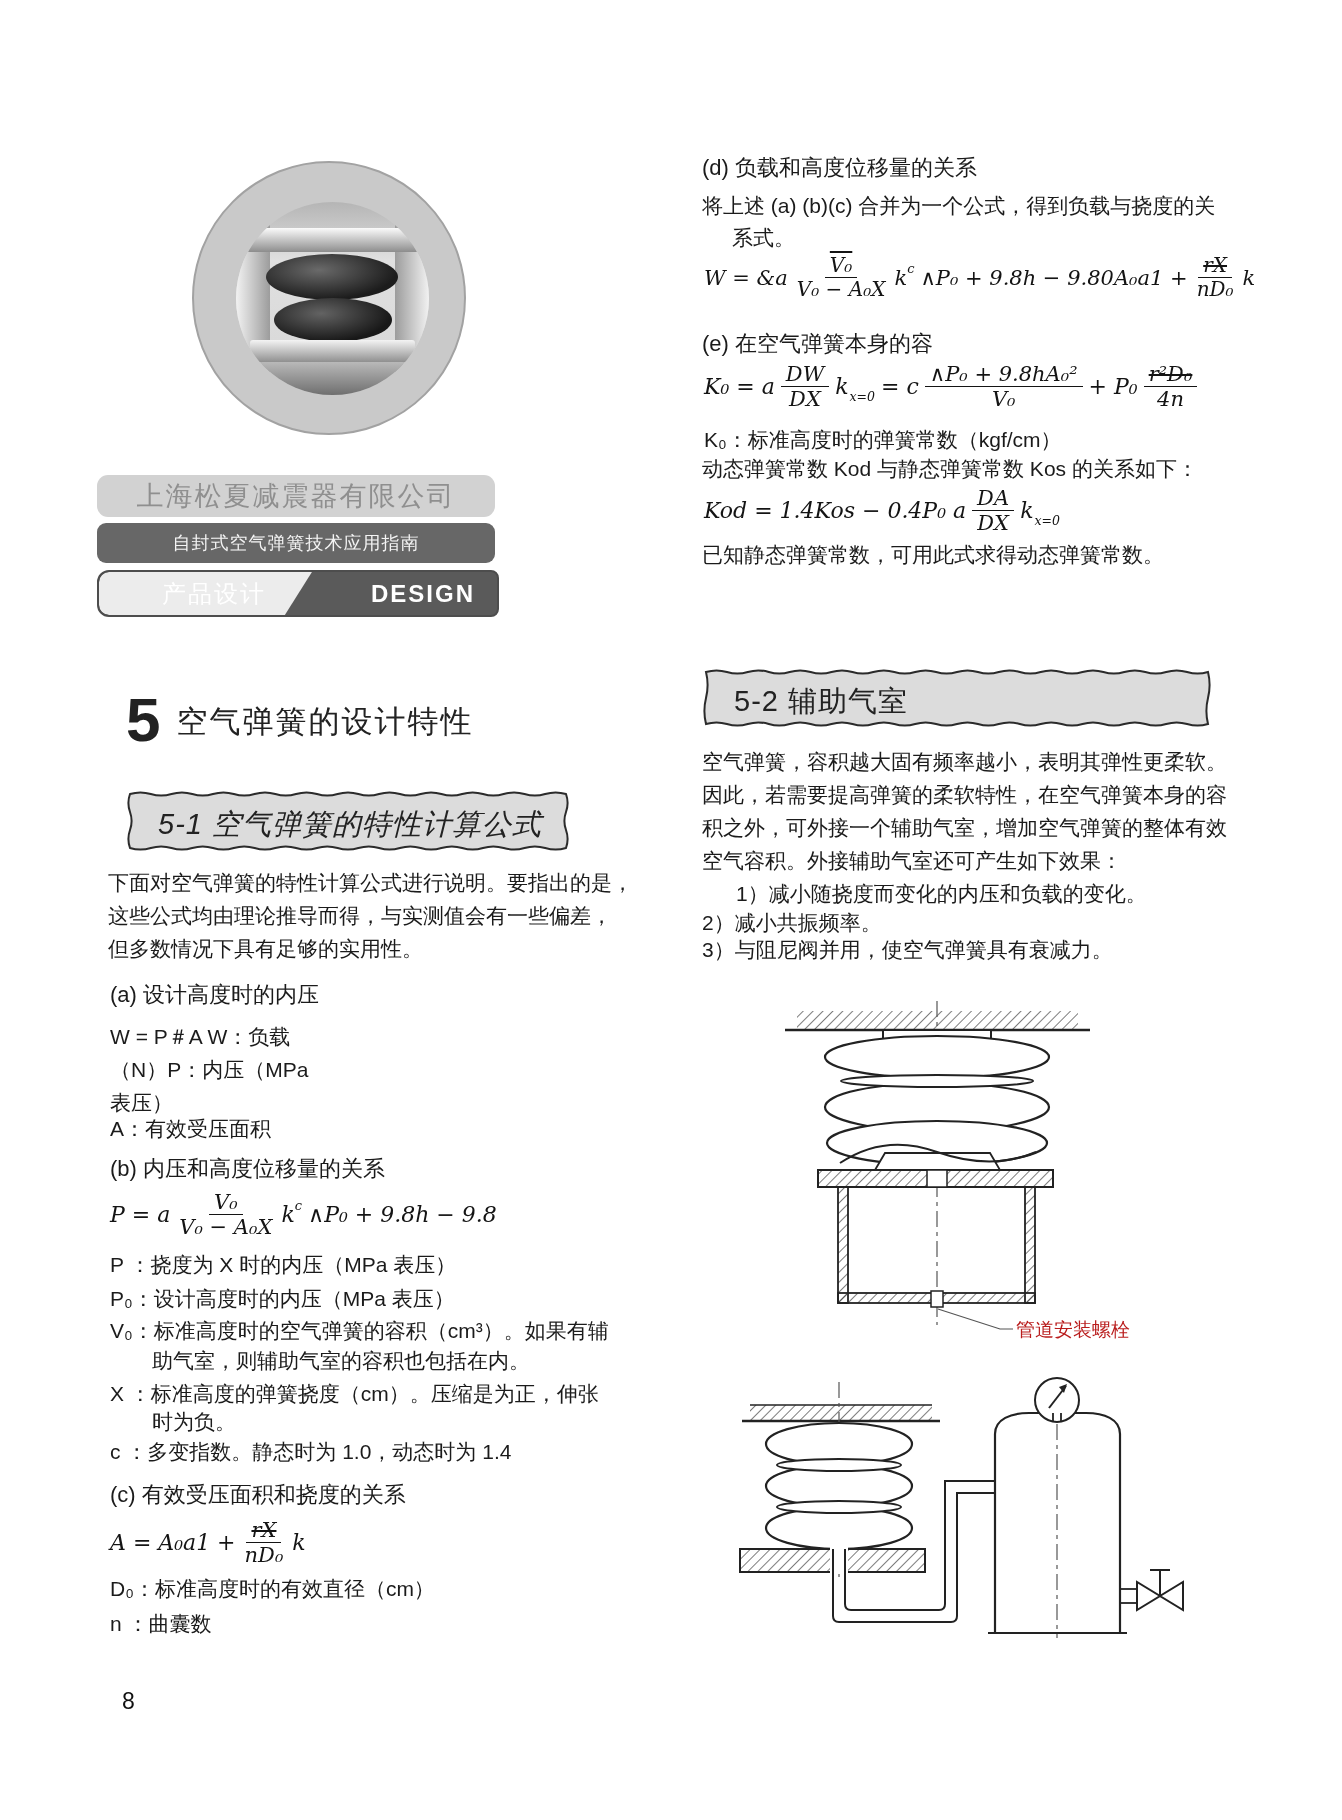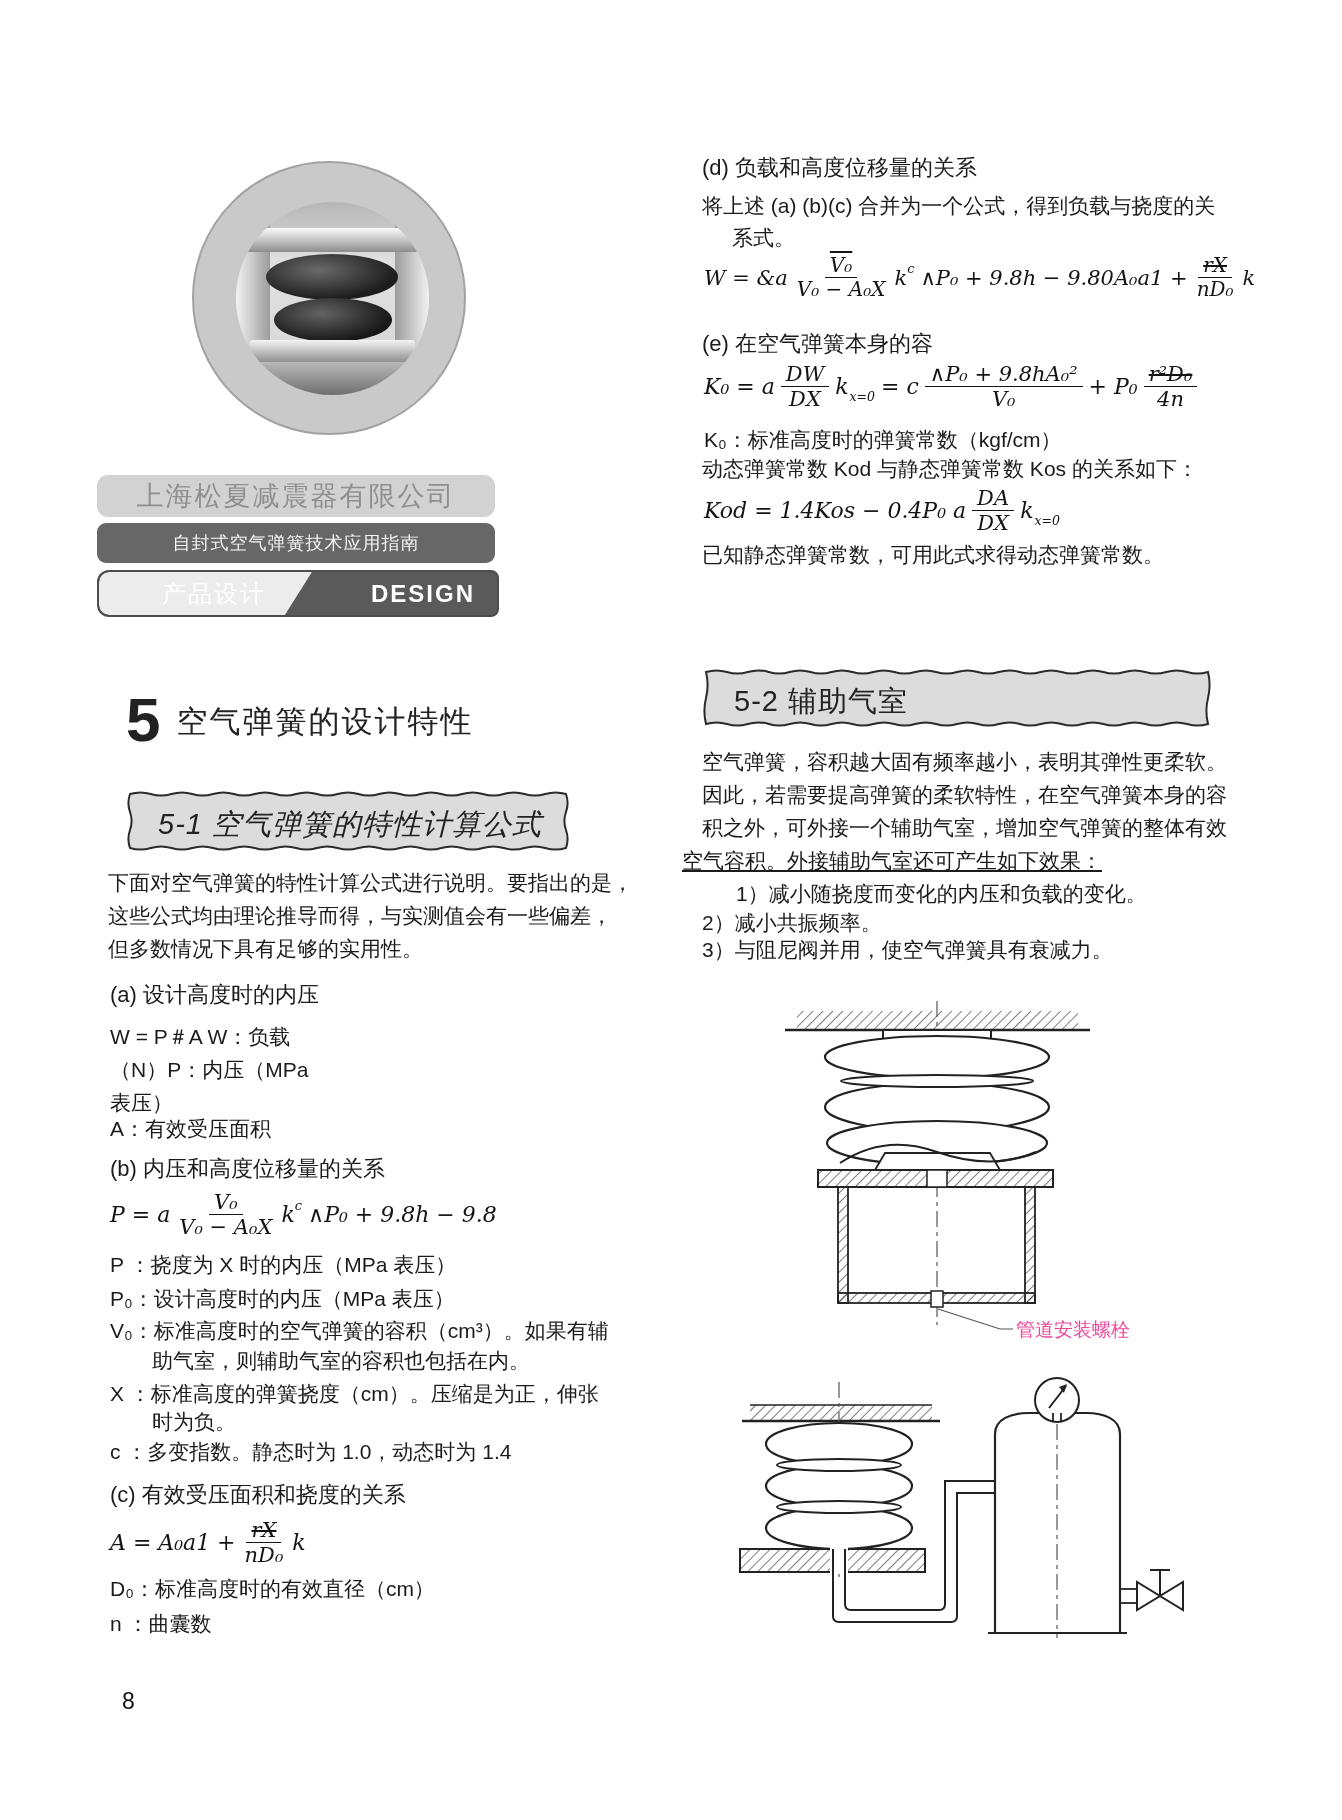--- a/index.html
+++ b/index.html
@@ -50,21 +50,21 @@
   .formula{position:absolute;display:flex;align-items:center;gap:6px;
            font-family:"DejaVu Serif",serif;font-style:italic;font-size:22px;color:#141414;white-space:nowrap;}
   .frac{display:inline-flex;flex-direction:column;align-items:center;font-size:21px;line-height:1.15;}
   .frac .num{border-bottom:1.7px solid #141414;padding:0 5px;}
   .frac .den{padding:0 3px;}
   .sup{font-size:13px;transform:translateY(-9px);display:inline-block;}
   .ssub{font-size:12.5px;transform:translateY(10px);display:inline-block;margin-left:1px;}
   .kk{display:inline-flex;align-items:center;}
   .strike{text-decoration:line-through;}
   .ovl{text-decoration:overline;}
-  .fig-label{position:absolute;font-family:"DejaVu Serif",serif;font-size:19px;color:#ec4899;white-space:nowrap;}
+  .fig-label{position:absolute;font-family:"DejaVu Serif",serif;font-size:19px;color:#b91c1c;white-space:nowrap;}
   .pagenum{position:absolute;left:122px;top:1688px;font-size:23px;color:#111;}
 </style>
 </head>
 <body>
 
 <div class="page">
 
   <div class="photo-outer">
     <div class="photo-inner">
       <div class="pi frame-l"></div>
@@ -212,21 +212,21 @@
   <div class="t" style="left:702px;top:538px;">已知静态弹簧常数，可用此式求得动态弹簧常数。</div>
 
   <svg class="wavy" style="left:702px;top:668px;" width="510" height="60" viewBox="0 0 510 60">
     <path fill="#dcdcdc" stroke="#2b2b2b" stroke-width="2" d="M4 4 Q14.5 0.8 24.9 4.0 Q35.4 7.2 45.8 4.0 Q56.3 0.8 66.8 4.0 Q77.2 7.2 87.7 4.0 Q98.1 0.8 108.6 4.0 Q119.0 7.2 129.5 4.0 Q140.0 0.8 150.4 4.0 Q160.9 7.2 171.3 4.0 Q181.8 0.8 192.3 4.0 Q202.7 7.2 213.2 4.0 Q223.6 0.8 234.1 4.0 Q244.5 7.2 255.0 4.0 Q265.5 0.8 275.9 4.0 Q286.4 7.2 296.8 4.0 Q307.3 0.8 317.8 4.0 Q328.2 7.2 338.7 4.0 Q349.1 0.8 359.6 4.0 Q370.0 7.2 380.5 4.0 Q391.0 0.8 401.4 4.0 Q411.9 7.2 422.3 4.0 Q432.8 0.8 443.3 4.0 Q453.7 7.2 464.2 4.0 Q474.6 0.8 485.1 4.0 Q495.5 7.2 506.0 4.0 Q509.2 17.0 506.0 30.0 Q502.8 43.0 506.0 56.0 Q495.5 59.2 485.1 56.0 Q474.6 52.8 464.2 56.0 Q453.7 59.2 443.3 56.0 Q432.8 52.8 422.3 56.0 Q411.9 59.2 401.4 56.0 Q391.0 52.8 380.5 56.0 Q370.0 59.2 359.6 56.0 Q349.1 52.8 338.7 56.0 Q328.2 59.2 317.8 56.0 Q307.3 52.8 296.8 56.0 Q286.4 59.2 275.9 56.0 Q265.5 52.8 255.0 56.0 Q244.5 59.2 234.1 56.0 Q223.6 52.8 213.2 56.0 Q202.7 59.2 192.3 56.0 Q181.8 52.8 171.3 56.0 Q160.9 59.2 150.4 56.0 Q140.0 52.8 129.5 56.0 Q119.0 59.2 108.6 56.0 Q98.1 52.8 87.7 56.0 Q77.2 59.2 66.8 56.0 Q56.3 52.8 45.8 56.0 Q35.4 59.2 24.9 56.0 Q14.5 52.8 4.0 56.0 Q0.8 43.0 4.0 30.0 Q7.2 17.0 4.0 4.0 Z"></path>
   </svg>
   <div class="wavy-title" style="left:734px;top:682px;">5-2 辅助气室</div>
 
   <div class="t" style="left:702px;top:778px;">因此，若需要提高弹簧的柔软特性，在空气弹簧本身的容</div>
   <div class="t" style="left:702px;top:745px;">空气弹簧，容积越大固有频率越小，表明其弹性更柔软。</div>
   <div class="t" style="left:702px;top:811px;">积之外，可外接一个辅助气室，增加空气弹簧的整体有效</div>
-  <div class="t" style="left:682px;top:844px;text-decoration:underline;">空气容积。外接辅助气室还可产生如下效果：</div>
+  <div class="t" style="left:702px;top:844px;">空气容积。外接辅助气室还可产生如下效果：</div>
   <div class="t" style="left:736px;top:877px;">1）减小随挠度而变化的内压和负载的变化。</div>
   <div class="t" style="left:702px;top:906px;">2）减小共振频率。</div>
   <div class="t" style="left:702px;top:933px;">3）与阻尼阀并用，使空气弹簧具有衰减力。</div>
 
   <svg class="abs" style="left:680px;top:995px;" width="460" height="345" viewBox="0 0 460 345">
     <defs>
       <pattern id="hatch1" patternUnits="userSpaceOnUse" width="7" height="7" patternTransform="rotate(45)">
         <line x1="0" y1="0" x2="0" y2="7" stroke="#444" stroke-width="1.4"></line>
       </pattern>
     </defs>

